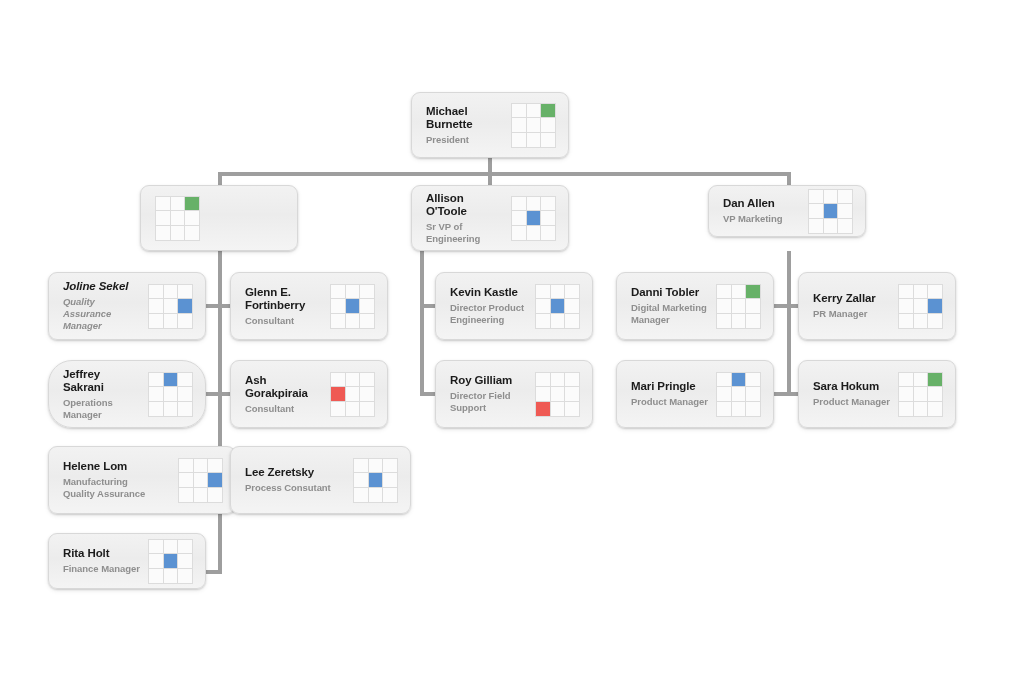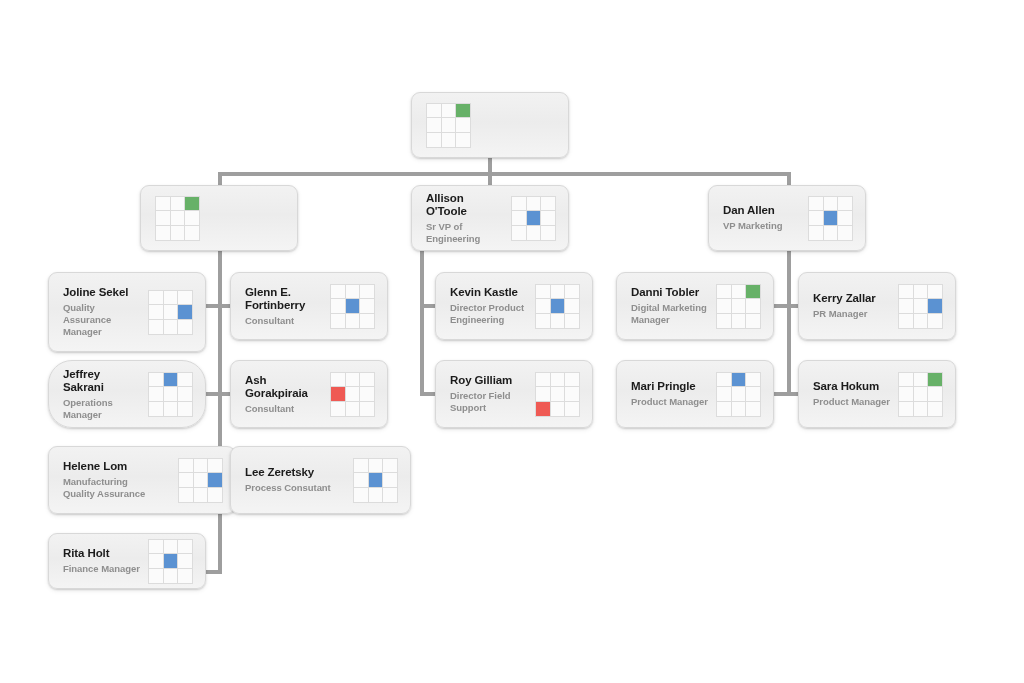--- a/index.html
+++ b/index.html
@@ -106,20 +106,24 @@
     <div class="conn h" style="left: 204px; top: 570px; width: 18px;"></div>
     <div class="conn v" style="left: 420px; top: 251px; height: 143px;"></div>
     <div class="conn h" style="left: 420px; top: 304px; width: 17px;"></div>
     <div class="conn h" style="left: 420px; top: 392px; width: 17px;"></div>
     <div class="conn v" style="left: 787px; top: 251px; height: 143px;"></div>
     <div class="conn h" style="left: 772px; top: 304px; width: 17px;"></div>
     <div class="conn h" style="left: 787px; top: 304px; width: 13px;"></div>
     <div class="conn h" style="left: 772px; top: 392px; width: 17px;"></div>
     <div class="conn h" style="left: 787px; top: 392px; width: 13px;"></div>
     <div class="node" style="left: 411px; top: 92px; width: 158px; height: 66px;">
+      <div class="node-text">
+        <div class="node-name">Michael Burnette</div>
+        <div class="node-title">President</div>
+      </div>
       <div class="grid">
         <div class="cell"></div>
         <div class="cell"></div>
         <div class="cell filled-green"></div>
         <div class="cell"></div>
         <div class="cell"></div>
         <div class="cell"></div>
         <div class="cell"></div>
         <div class="cell"></div>
         <div class="cell"></div>
@@ -148,38 +152,38 @@
         <div class="cell"></div>
         <div class="cell"></div>
         <div class="cell"></div>
         <div class="cell filled-blue"></div>
         <div class="cell"></div>
         <div class="cell"></div>
         <div class="cell"></div>
         <div class="cell"></div>
       </div>
     </div>
-    <div class="node" style="left: 708px; top: 185px; width: 158px; height: 66px;">
+    <div class="node" style="left: 708px; top: 185px; width: 158px; height: 52px;">
       <div class="node-text">
         <div class="node-name">Dan Allen</div>
         <div class="node-title">VP Marketing</div>
       </div>
       <div class="grid">
         <div class="cell"></div>
         <div class="cell"></div>
         <div class="cell"></div>
         <div class="cell"></div>
         <div class="cell filled-blue"></div>
         <div class="cell"></div>
         <div class="cell"></div>
         <div class="cell"></div>
         <div class="cell"></div>
       </div>
     </div>
-    <div class="node" style="left: 48px; top: 272px; width: 158px; height: 80px;">
+    <div class="node" style="left: 48px; top: 272px; width: 158px; height: 68px; font-style: italic;">
       <div class="node-text">
         <div class="node-name">Joline Sekel</div>
         <div class="node-title">Quality Assurance
 Manager</div>
       </div>
       <div class="grid">
         <div class="cell"></div>
         <div class="cell"></div>
         <div class="cell"></div>
         <div class="cell"></div>

